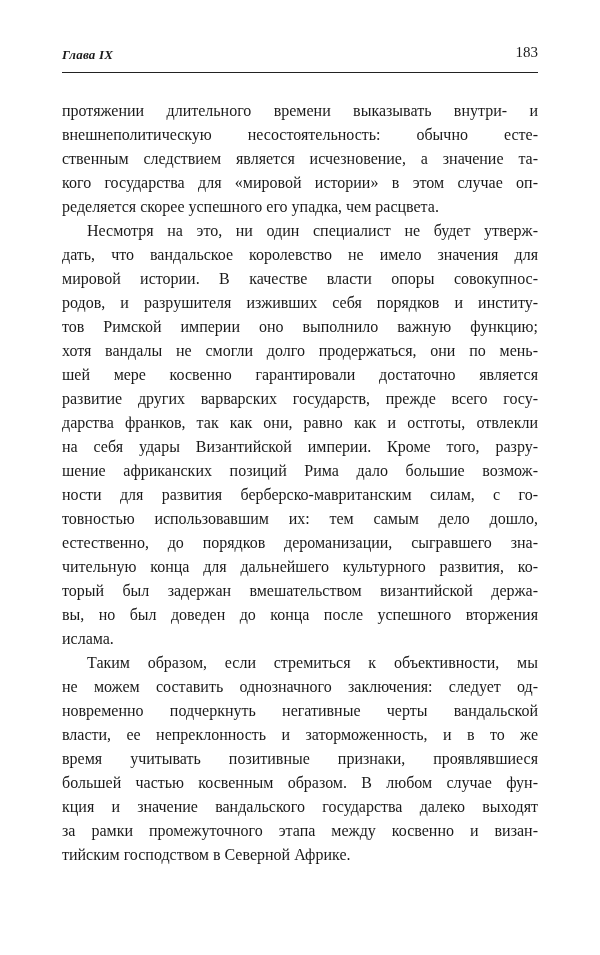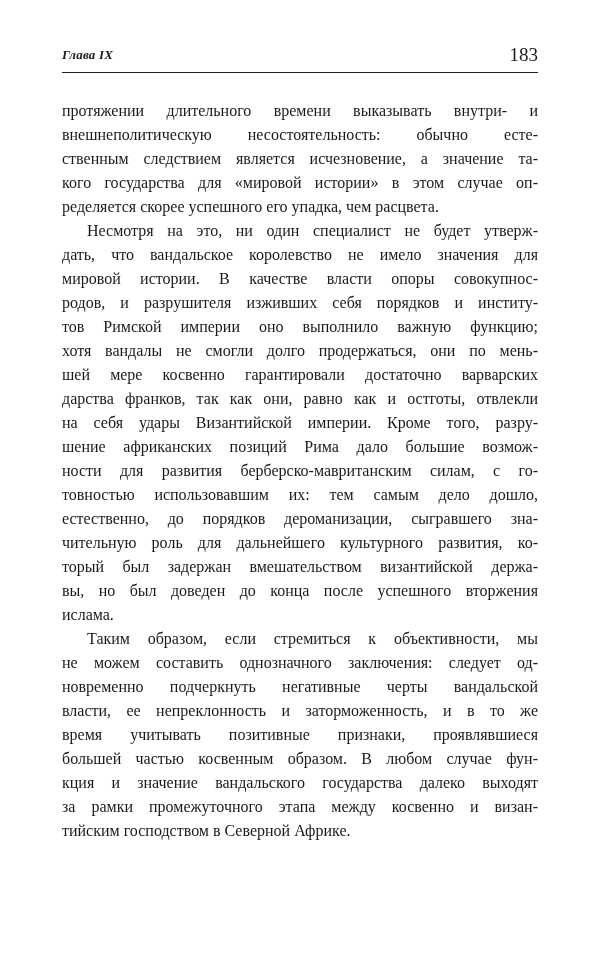--- a/index.html
+++ b/index.html
@@ -9,21 +9,21 @@
   }
   .page { position:absolute; left:62px; top:0; width:476px; }
   .running-head {
     position:absolute; left:0; top:44px; width:476px; height:28px;
     border-bottom:1.5px solid #222;
   }
   .chapter {
     position:absolute; left:0; top:3px; font-style:italic; font-weight:bold;
     font-family: Liberation Serif, serif; font-size:13px; letter-spacing:0.2px;
   }
-  .pagenum { position:absolute; right:0; top:0; font-size:19px; }
+  .pagenum { position:absolute; right:0; top:0; font-size:15px; }
   .body-text { position:absolute; left:0; top:99px; width:476px; }
   .line {
     display:block; height:24px; line-height:24px; font-size:16px;
     text-align:justify; text-align-last:justify; white-space:nowrap; overflow:visible;
   }
   .line.last { text-align-last:left; }
   .line.indent { padding-left:25px; }
   .para { display:block; }
 </style>
 </head>
@@ -44,28 +44,29 @@
       <span class="line last">ределяется скорее успешного его упадка, чем расцвета.</span>
     </div>
 
     <div class="para">
       <span class="line indent">Несмотря на это, ни один специалист не будет утверж-</span>
       <span class="line">дать, что вандальское королевство не имело значения для</span>
       <span class="line">мировой истории. В качестве власти опоры совокупнос-</span>
       <span class="line">родов, и разрушителя изживших себя порядков и институ-</span>
       <span class="line">тов Римской империи оно выполнило важную функцию;</span>
       <span class="line">хотя вандалы не смогли долго продержаться, они по мень-</span>
-      <span class="line">шей мере косвенно гарантировали достаточно варварских</span>
+      <span class="line">шей мере косвенно гарантировали достаточно является</span>
+      <span class="line">развитие других варварских государств, прежде всего госу-</span>
       <span class="line">дарства франков, так как они, равно как и остготы, отвлекли</span>
       <span class="line">на себя удары Византийской империи. Кроме того, разру-</span>
       <span class="line">шение африканских позиций Рима дало большие возмож-</span>
       <span class="line">ности для развития берберско-мавританским силам, с го-</span>
       <span class="line">товностью использовавшим их: тем самым дело дошло,</span>
       <span class="line">естественно, до порядков дероманизации, сыгравшего зна-</span>
-      <span class="line">чительную роль для дальнейшего культурного развития, ко-</span>
+      <span class="line">чительную конца для дальнейшего культурного развития, ко-</span>
       <span class="line">торый был задержан вмешательством византийской держа-</span>
       <span class="line">вы, но был доведен до конца после успешного вторжения</span>
       <span class="line last">ислама.</span>
     </div>
 
     <div class="para">
       <span class="line indent">Таким образом, если стремиться к объективности, мы</span>
       <span class="line">не можем составить однозначного заключения: следует од-</span>
       <span class="line">новременно подчеркнуть негативные черты вандальской</span>
       <span class="line">власти, ее непреклонность и заторможенность, и в то же</span>

